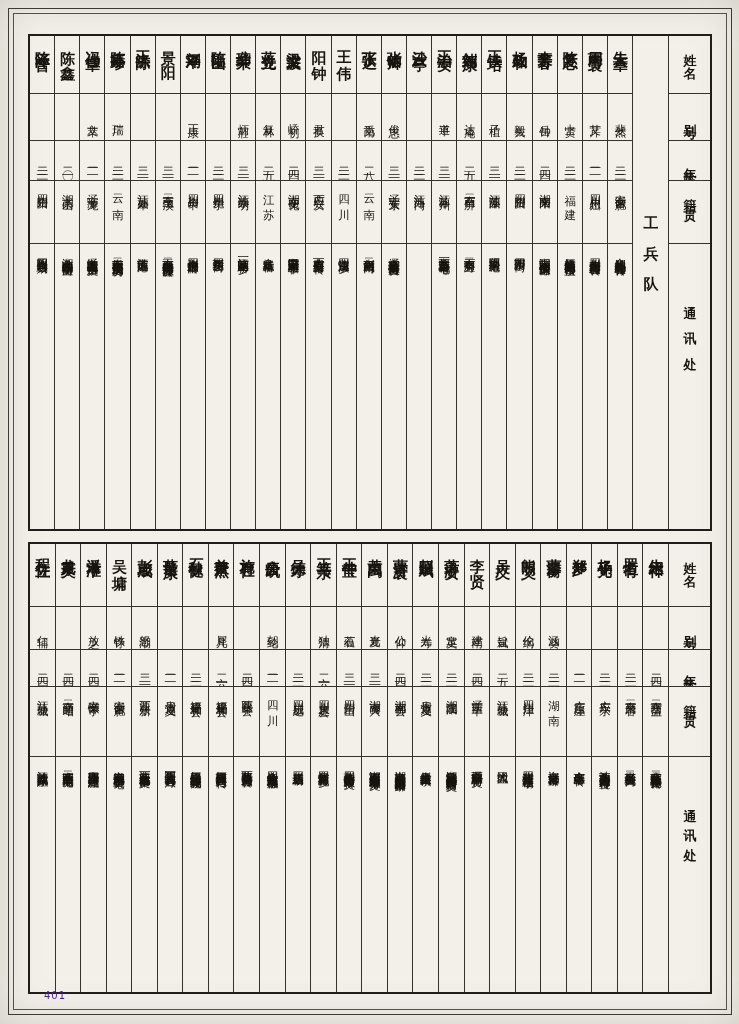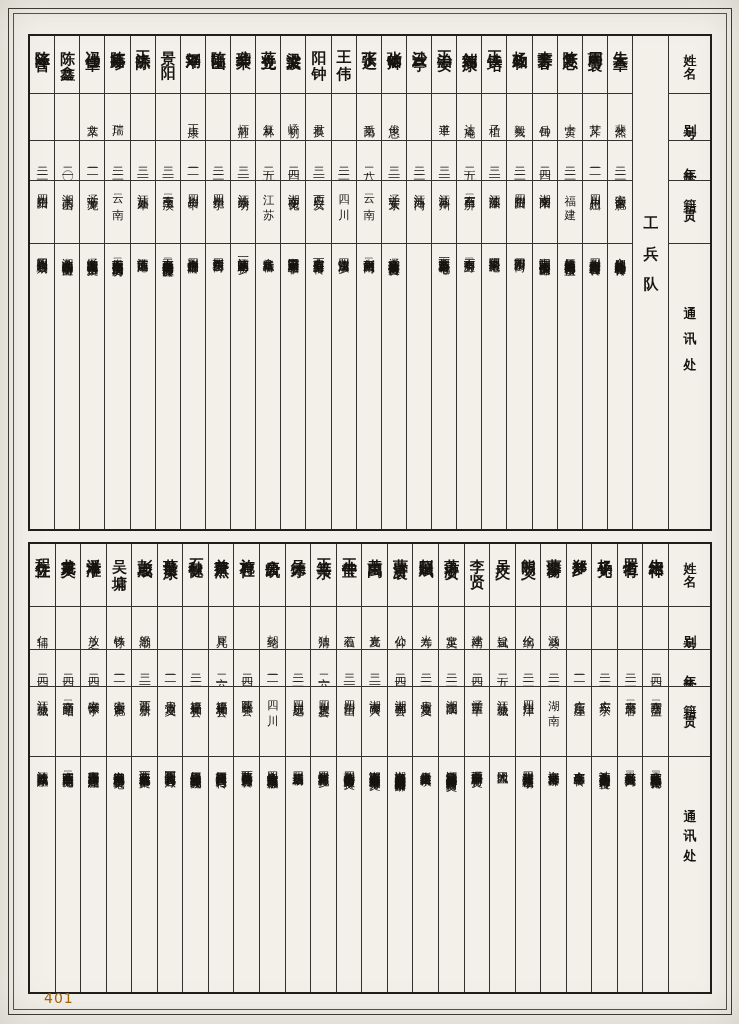--- a/index.html
+++ b/index.html
@@ -40,21 +40,21 @@
   .row-origin .vtext.spread2{letter-spacing:15px;}
   .row-address .vtext{font-size:11.5px;letter-spacing:0.5px;line-height:1.08;}
   .hcell .vtext{font-size:13px;font-weight:700;}
   .hcell-0 .vtext{letter-spacing:12px;padding-top:5px;}
   .hcell-1 .vtext{letter-spacing:3px;}
   .hcell-2 .vtext{letter-spacing:3px;}
   .hcell-3 .vtext{letter-spacing:10px;padding-top:4px;}
   .hcell-4 .vtext{letter-spacing:26px;padding-top:46px;}
   .t1 .hcell-4 .vtext{letter-spacing:20px;padding-top:36px;}
   .unit-cell .vtext{font-size:15px;font-weight:700;letter-spacing:30px;}
-  .page-number{position:absolute;left:44px;top:990px;font-size:14px;color:#a16207;letter-spacing:1px;}
+  .page-number{position:absolute;left:44px;top:990px;font-size:10px;color:#4c1d95;letter-spacing:1px;}
 </style>
 </head>
 <body>
 
 <div class="page">
   <div class="frame-outer"></div>
   <div class="frame-inner"></div>
   <div class="content">
     <div class="rtable t0">
         <div class="col header-col">

